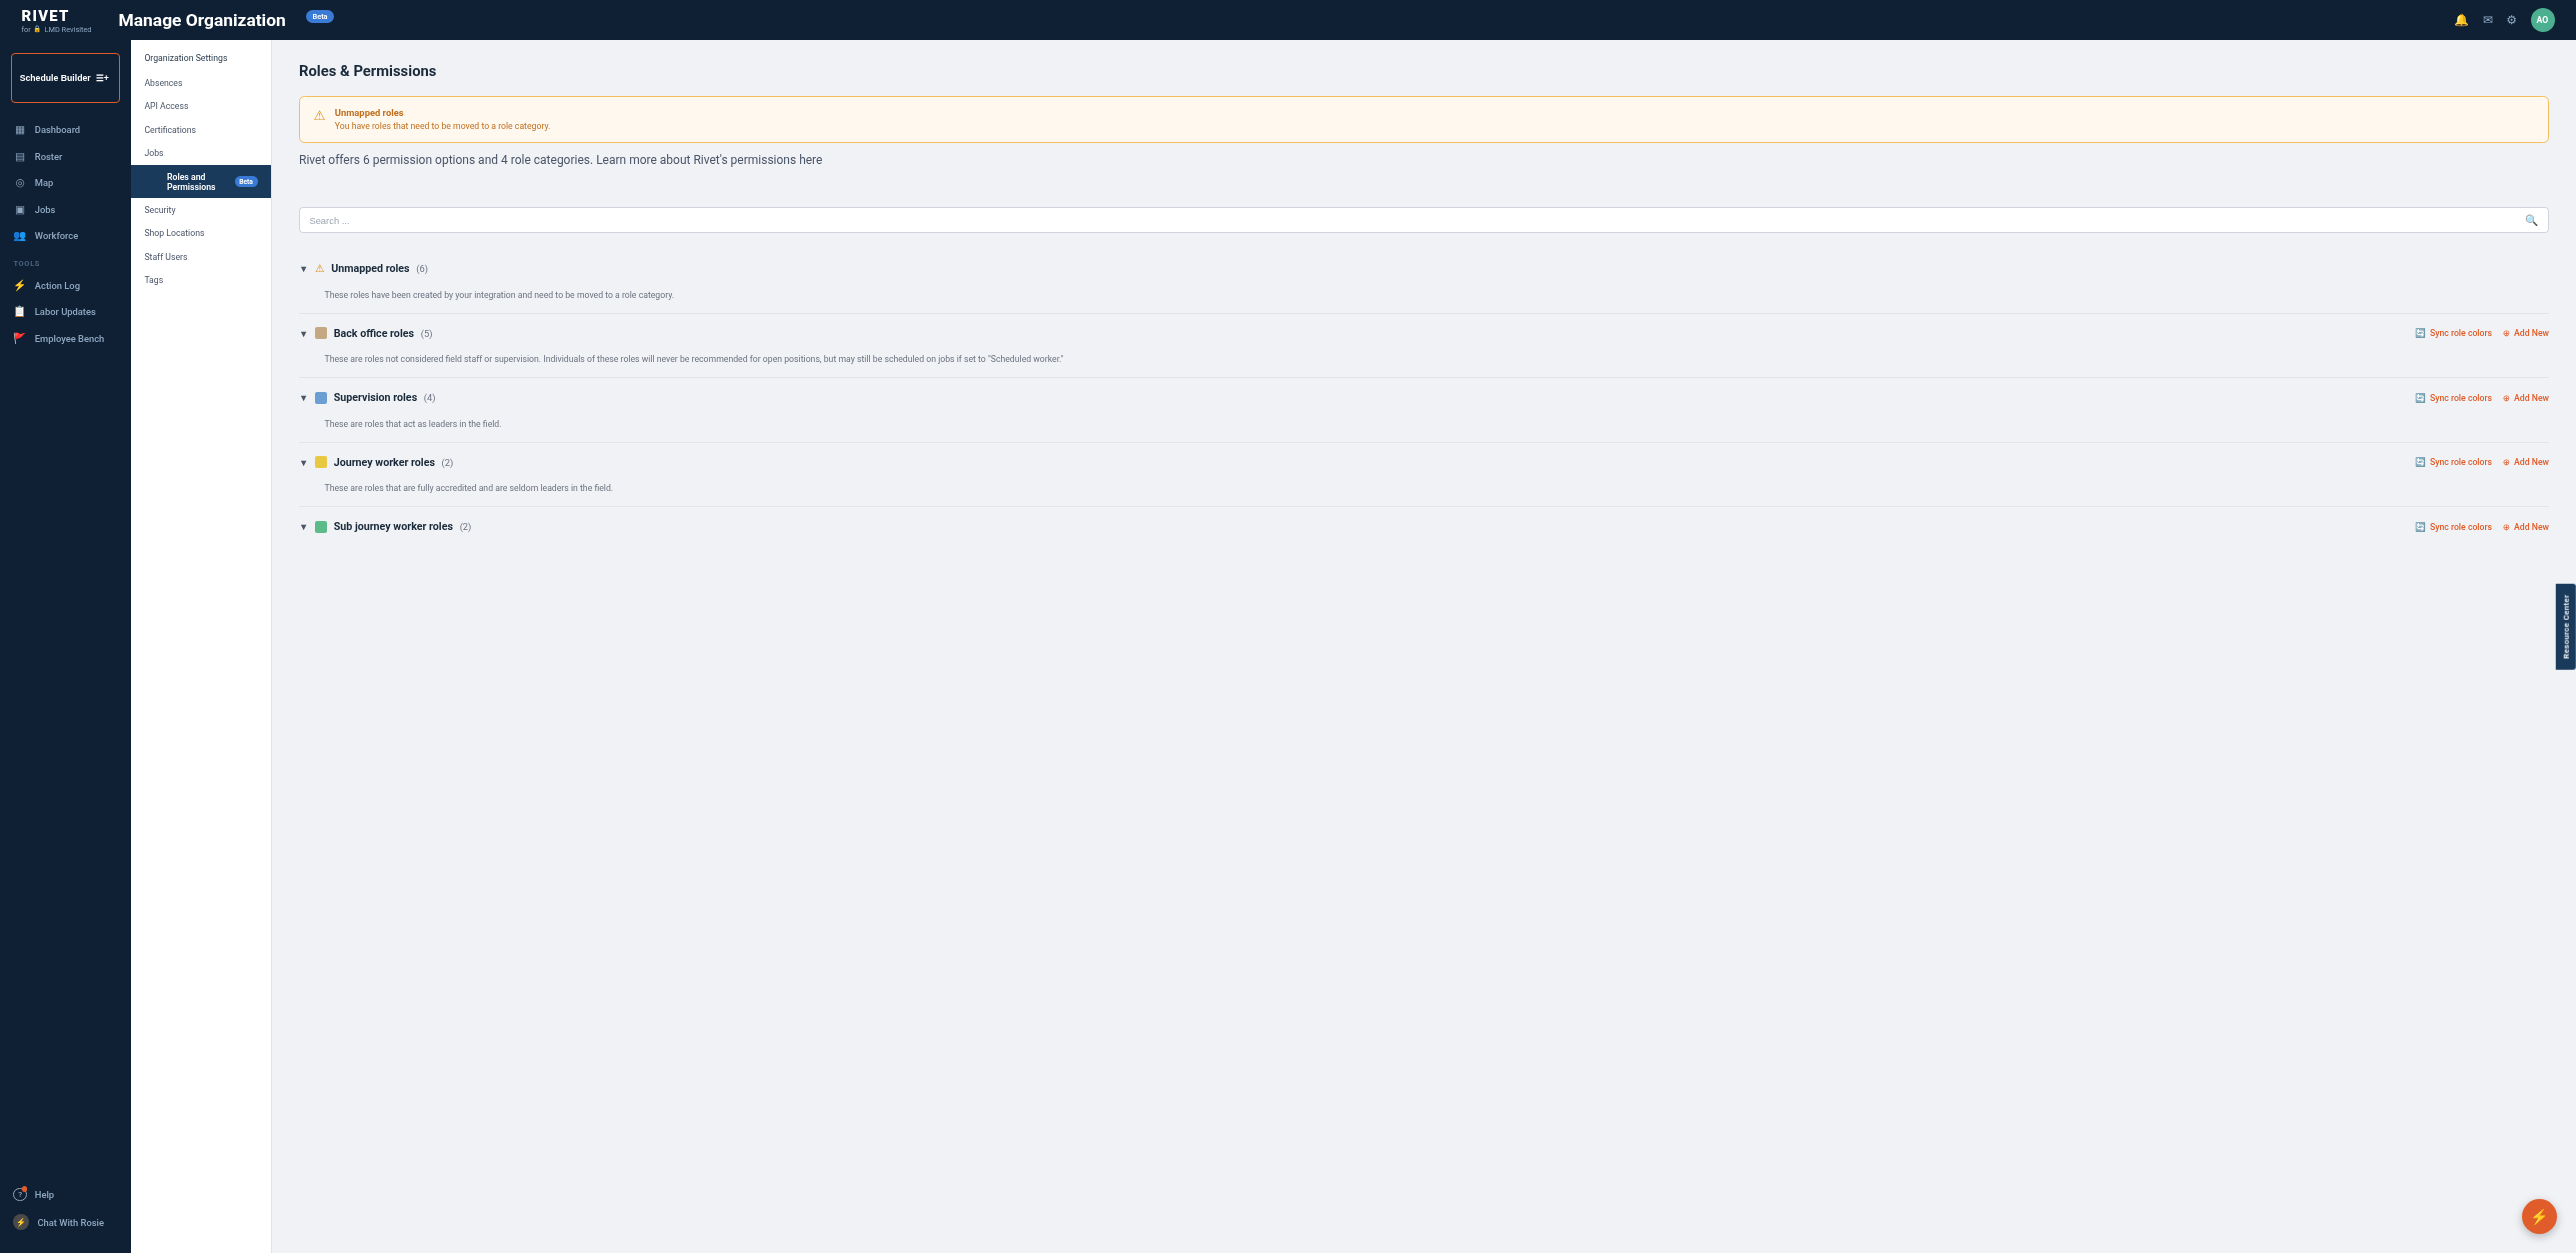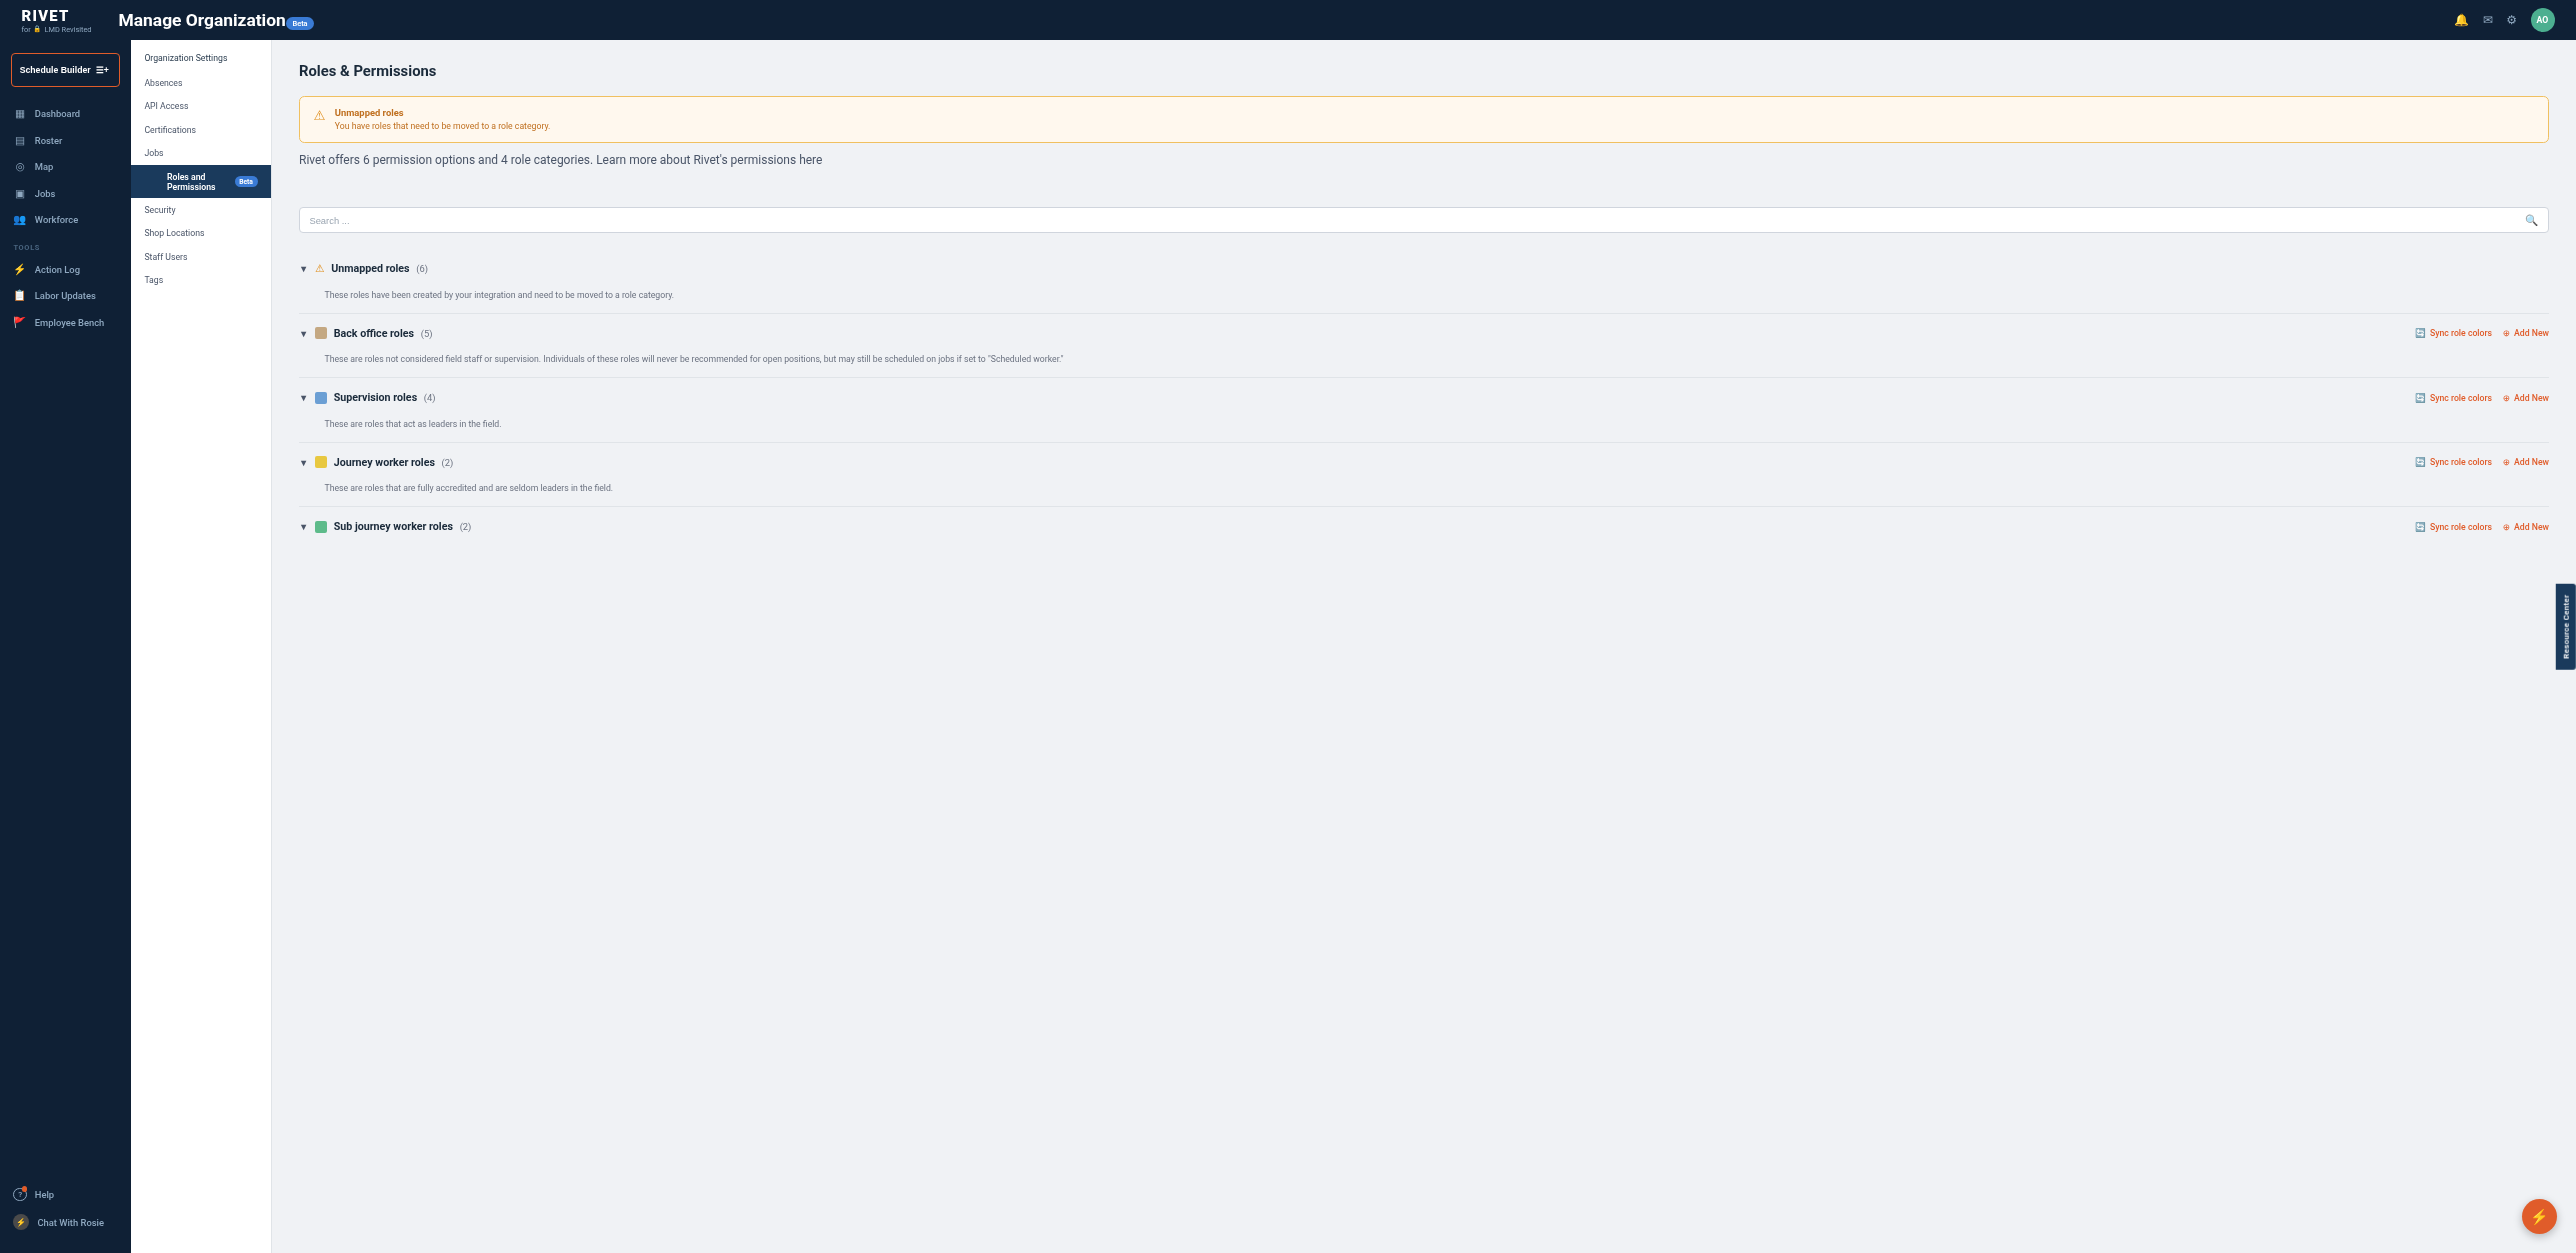--- a/index.html
+++ b/index.html
@@ -13,21 +13,21 @@
       align-items: center;
       padding: 0 21.5px;
       height: 40px;
       flex-shrink: 0;
       z-index: 10;
     }
     .logo-area { display: flex; flex-direction: column; margin-right: 27px; }
     .logo-title { font-size: 14.8px; font-weight: 900; letter-spacing: 1.3px; color: white; }
     .logo-sub { font-size: 7.4px; color: #8fa8c0; display: flex; align-items: center; gap: 2.7px; }
     .lock-icon { font-size: 6.7px; }
-    .page-title-area { display: flex; align-items: flex-end; gap: 0; flex: 1; }
+    .page-title-area { display: flex; align-items: flex-start; gap: 20px; flex: 1; }
     .page-title { font-size: 17.4px; font-weight: 700; color: white; }
     .beta-badge { background: #3a7bd5; color: white; font-size: 7.4px; font-weight: 600; padding: 2px 6.7px; border-radius: 13.4px; }
     .header-actions { display: flex; align-items: center; gap: 13.4px; }
     .header-icon { color: #8fa8c0; font-size: 12px; cursor: pointer; }
     .avatar { width: 24px; height: 24px; border-radius: 50%; background: #4caf90; color: white; font-size: 8.7px; font-weight: 700; display: flex; align-items: center; justify-content: center; }
 
     
     .body-layout { display: flex; flex: 1; overflow: hidden; }
 
     
@@ -38,21 +38,21 @@
       display: flex;
       flex-direction: column;
       flex-shrink: 0;
       padding: 8px 0;
     }
     .schedule-btn {
       margin: 5.4px 10.7px 13.4px;
       border: 1.3px solid #e05c2a;
       background: transparent;
       color: white;
-      padding: 11px 8px;
+      padding: 19px 8px;
       border-radius: 4px;
       cursor: pointer;
       font-size: 8.7px;
       font-weight: 600;
       display: flex;
       align-items: center;
       gap: 5.4px;
     }
     .nav-item {
       display: flex;

